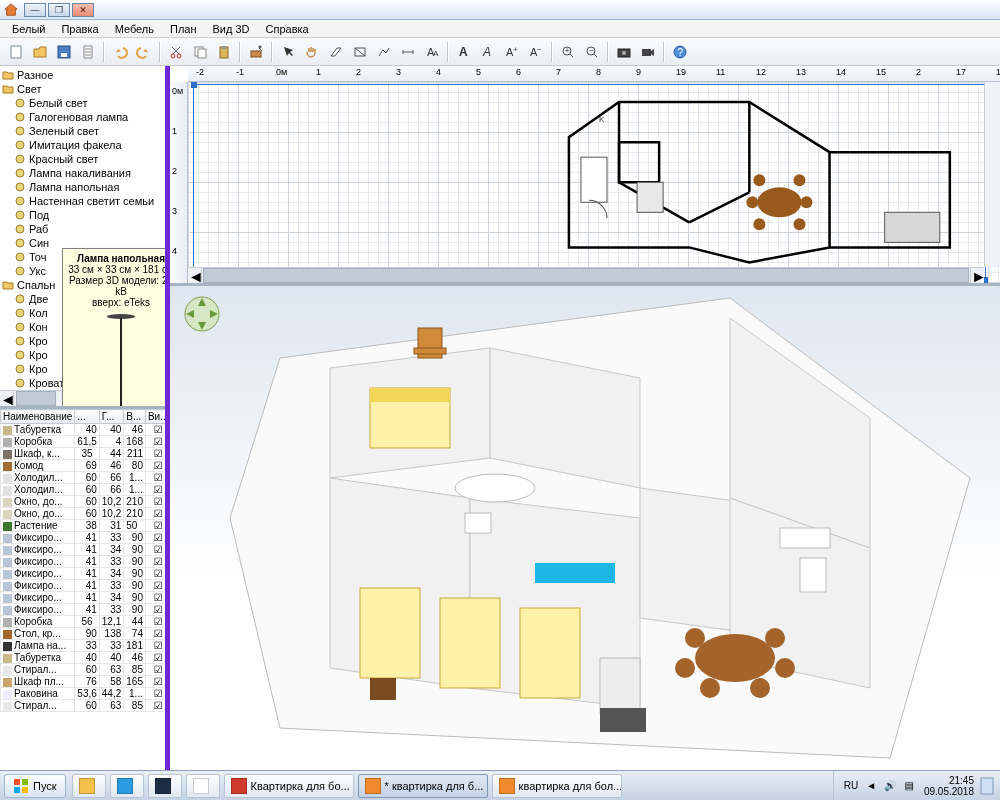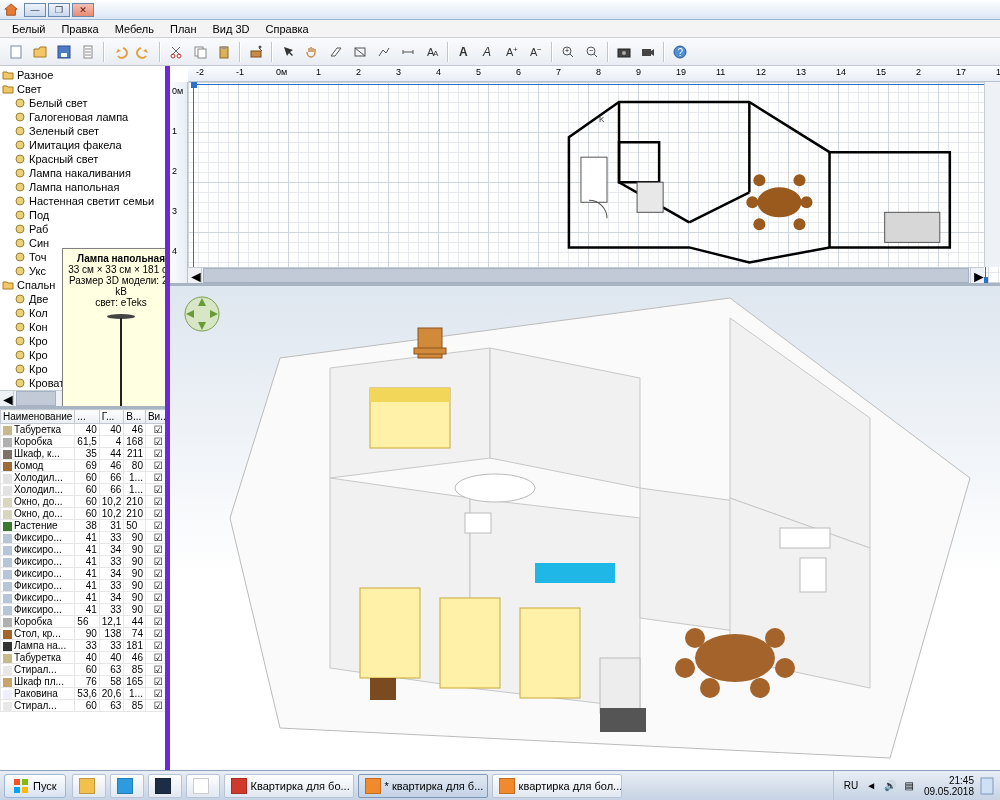--- a/index.html
+++ b/index.html
@@ -443,21 +443,21 @@
               <circle cx="6" cy="6" r="4" fill="#e8d27a" stroke="#a08030"></circle>
             </svg>
             <span>Стол, ночной</span>
           </div>
         </div>
 
       <div class="tooltip-pop">
         <div style="font-weight:bold">Лампа напольная</div>
         <div>33 см × 33 см × 181 см</div>
         <div>Размер 3D модели: 20 kB</div>
-        <div>свет: eTeks</div>
+        <div>вверх: eTeks</div>
         <div class="lamp-draw">
             <div class="lamp-pole"></div>
           </div>
       </div>
       <div class="scroll-h" style="position:absolute;left:0;right:0;bottom:0">
           <div style="width:14px;border-right:1px solid #c7cdd6">◄</div>
           <div class="thumb" style="width:40px;margin-left:2px"></div>
           <div style="margin-left:auto;width:14px;border-left:1px solid #c7cdd6">►</div>
         </div>
     </div>
@@ -483,21 +483,21 @@
             </tr>
             <tr>
               <td><span class="row-icon" style="background:#b0b0b0"></span>Коробка</td>
               <td style="text-align:right">61,5</td>
               <td style="text-align:right">4</td>
               <td style="text-align:right">168</td>
               <td class="chk">☑</td>
             </tr>
             <tr>
               <td><span class="row-icon" style="background:#7d7268"></span>Шкаф, к...</td>
-              <td style="text-align:right">35</td>
+              <td style="text-align:center">35</td>
               <td style="text-align:right">44</td>
               <td style="text-align:right">211</td>
               <td class="chk">☑</td>
             </tr>
             <tr>
               <td><span class="row-icon" style="background:#a06a34"></span>Комод</td>
               <td style="text-align:right">69</td>
               <td style="text-align:right">46</td>
               <td style="text-align:right">80</td>
               <td class="chk">☑</td>
@@ -581,21 +581,21 @@
             </tr>
             <tr>
               <td><span class="row-icon" style="background:#b6c6d6"></span>Фиксиро...</td>
               <td style="text-align:right">41</td>
               <td style="text-align:right">33</td>
               <td style="text-align:right">90</td>
               <td class="chk">☑</td>
             </tr>
             <tr>
               <td><span class="row-icon" style="background:#b0b0b0"></span>Коробка</td>
-              <td style="text-align:left">56</td>
+              <td style="text-align:center">56</td>
               <td style="text-align:right">12,1</td>
               <td style="text-align:right">44</td>
               <td class="chk">☑</td>
             </tr>
             <tr>
               <td><span class="row-icon" style="background:#a4642a"></span>Стол, кр...</td>
               <td style="text-align:right">90</td>
               <td style="text-align:right">138</td>
               <td style="text-align:right">74</td>
               <td class="chk">☑</td>
@@ -624,21 +624,21 @@
             <tr>
               <td><span class="row-icon" style="background:#c9a46a"></span>Шкаф пл...</td>
               <td style="text-align:right">76</td>
               <td style="text-align:right">58</td>
               <td style="text-align:right">165</td>
               <td class="chk">☑</td>
             </tr>
             <tr>
               <td><span class="row-icon" style="background:#eef"></span>Раковина</td>
               <td style="text-align:right">53,6</td>
-              <td style="text-align:right">20,6</td>
+              <td style="text-align:right">44,2</td>
               <td style="text-align:right">1...</td>
               <td class="chk">☑</td>
             </tr>
             <tr>
               <td><span class="row-icon" style="background:#e8e8e8"></span>Стирал...</td>
               <td style="text-align:right">60</td>
               <td style="text-align:right">63</td>
               <td style="text-align:right">85</td>
               <td class="chk">☑</td>
             </tr>

